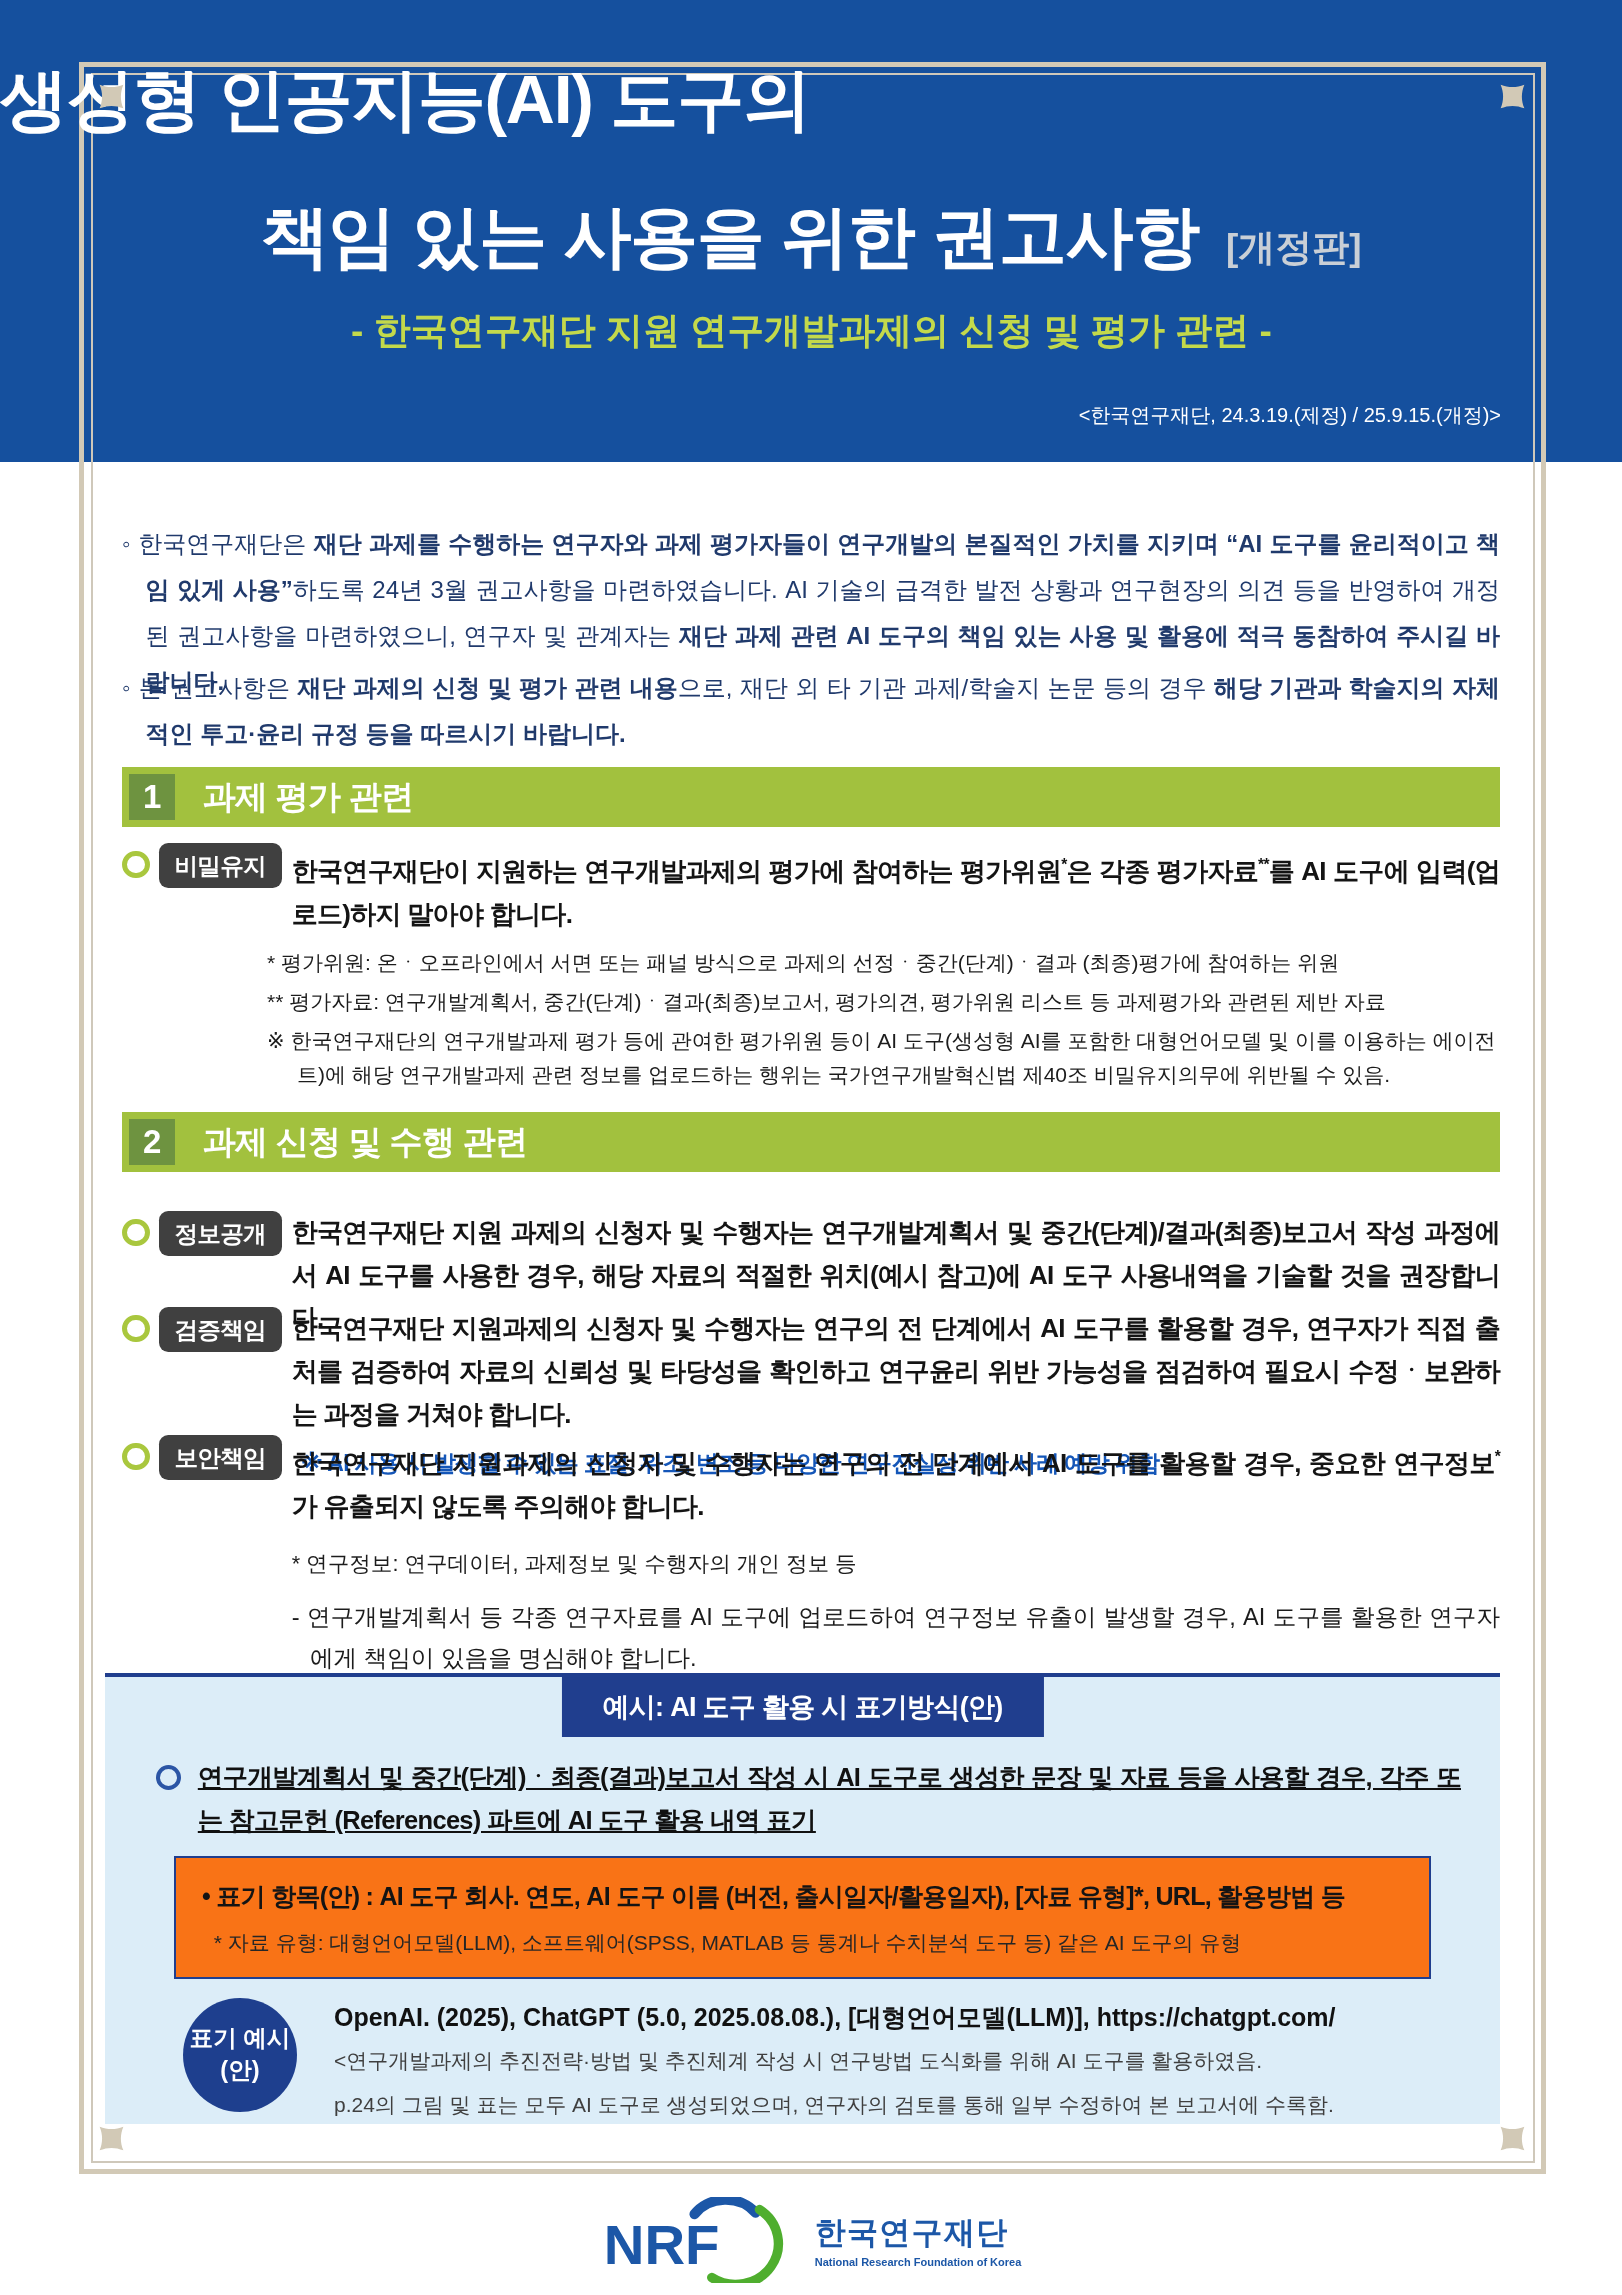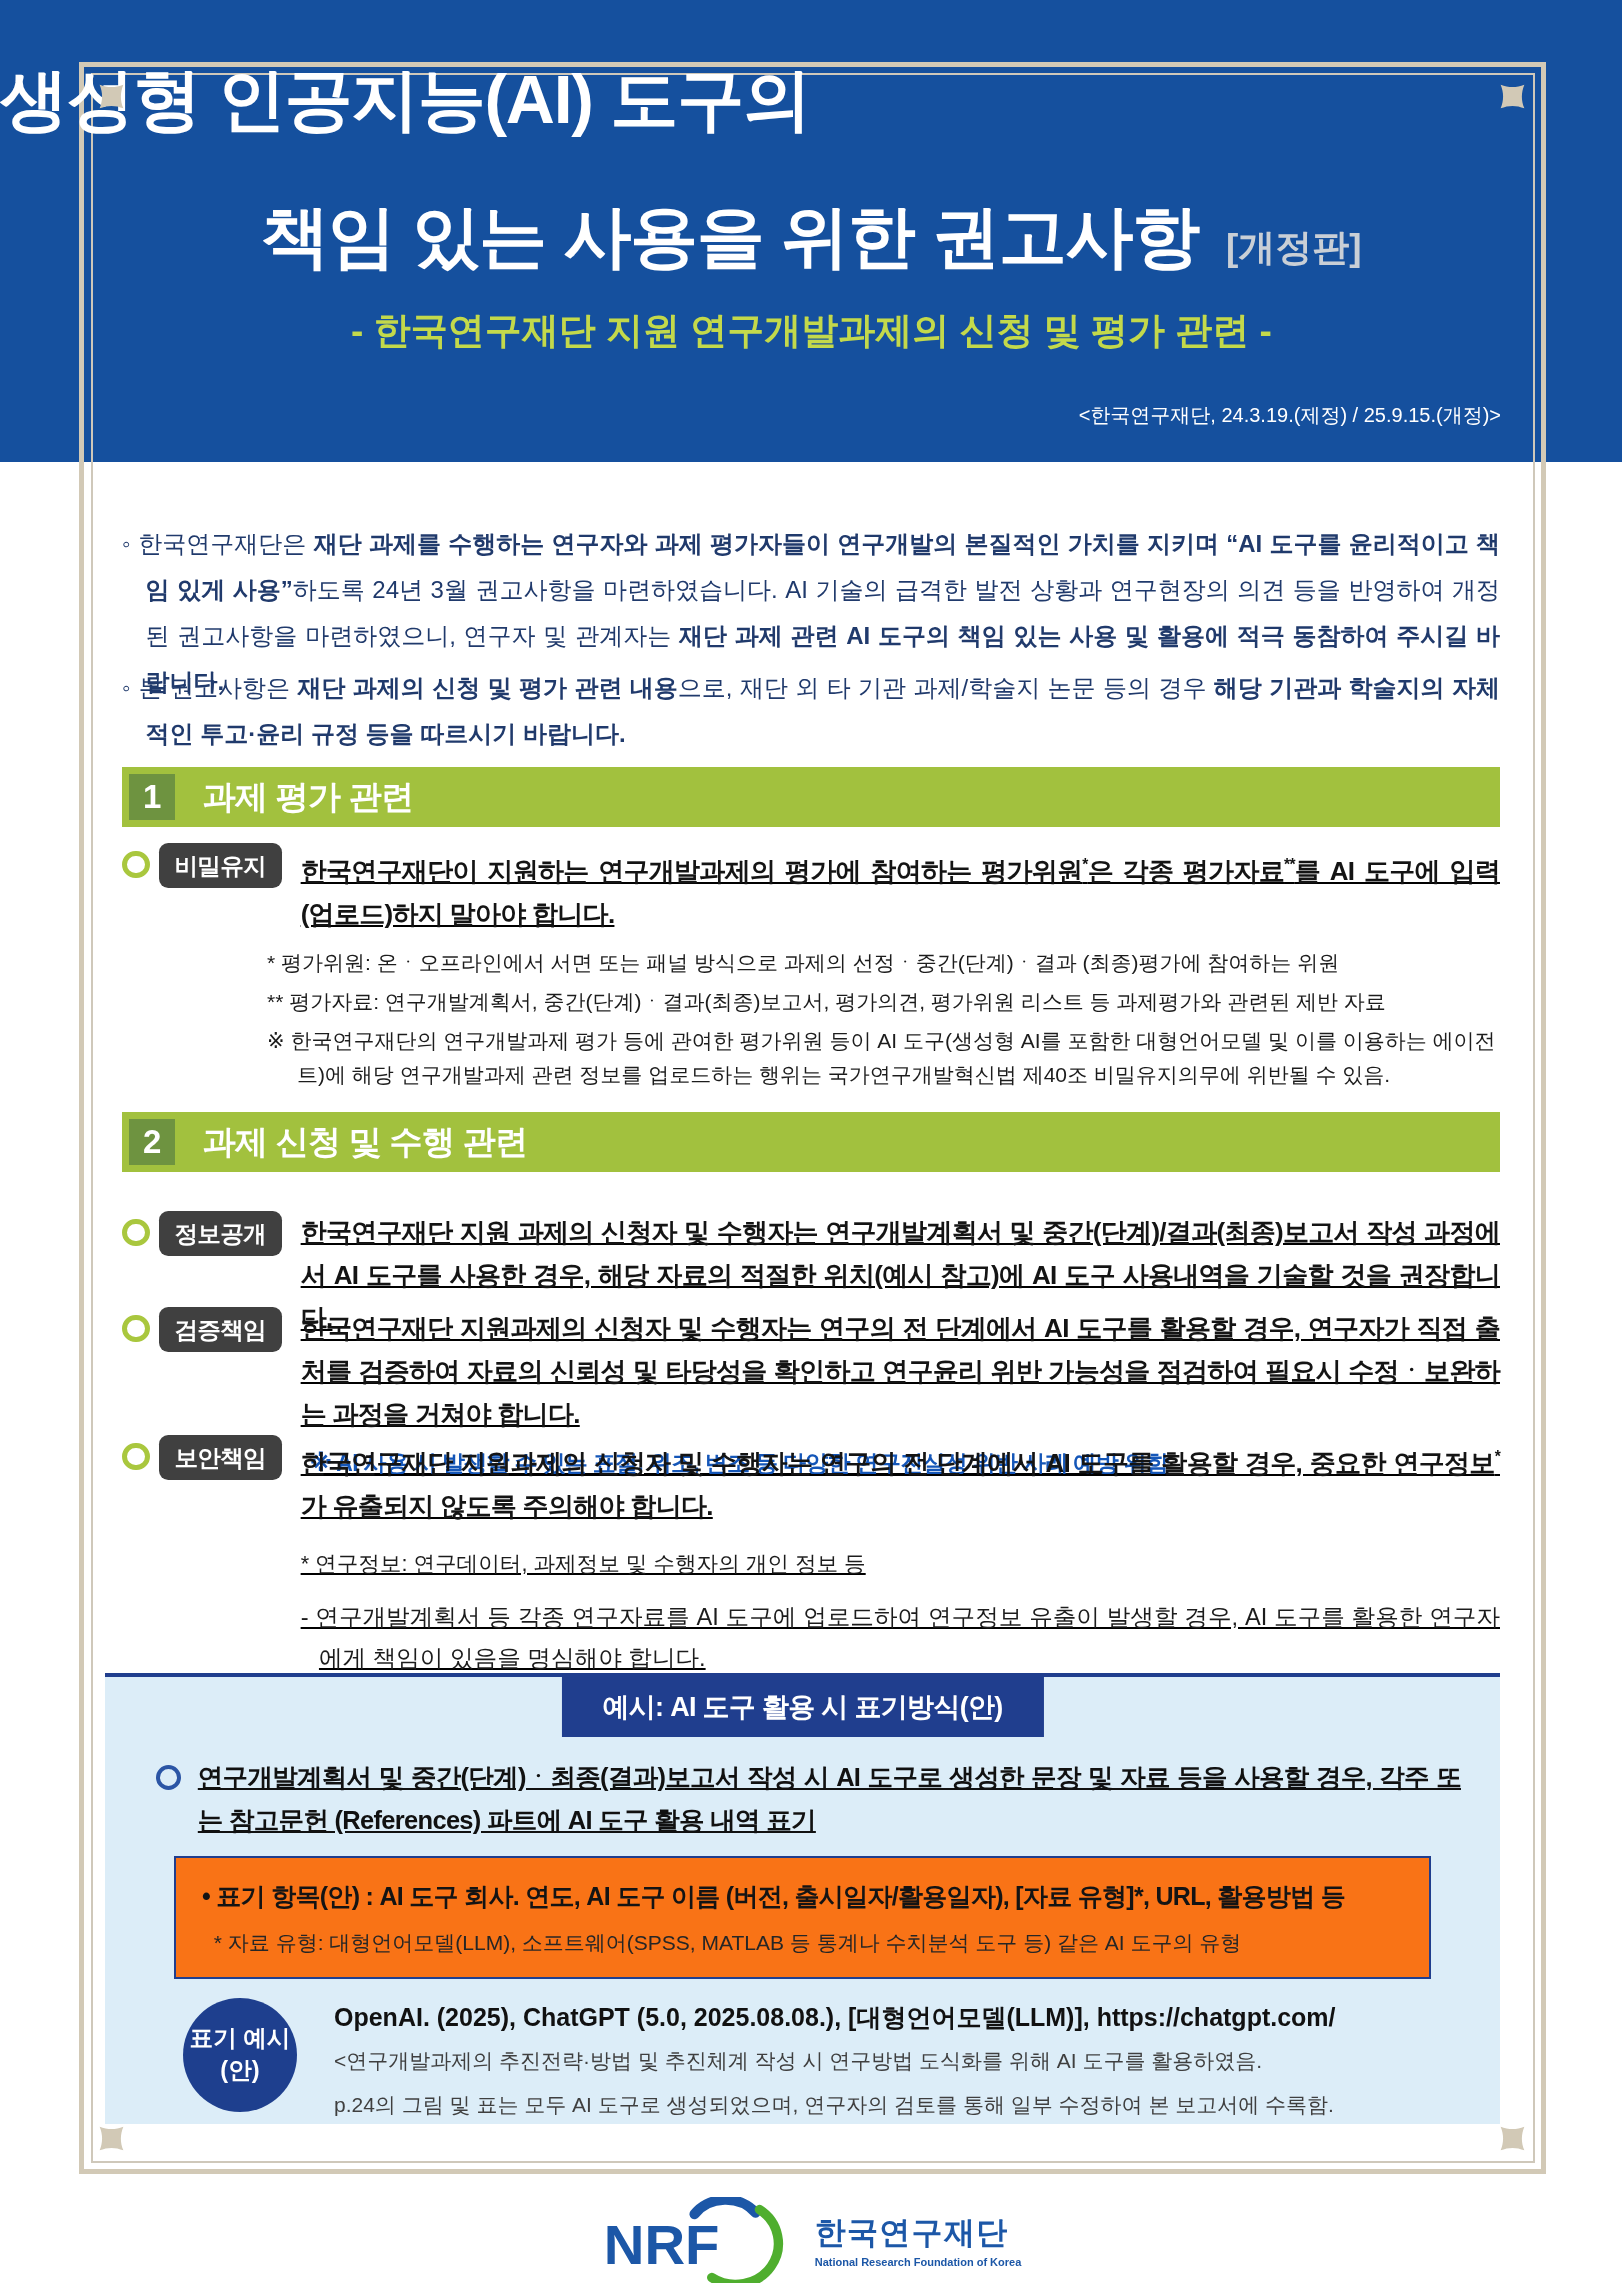--- a/index.html
+++ b/index.html
@@ -52,21 +52,21 @@
 
   .item { position:absolute; left:0; width:1378px; display:flex; align-items:flex-start; }
   #item-confidential { top:843px; }
   #item-disclosure   { top:1211px; }
   #item-verification { top:1307px; }
   #item-security     { top:1435px; }
   .item-circle { flex:none; width:27.5px; height:27.5px; border:5.2px solid #A9C73E; border-radius:50%;
     margin-top:7.9px; background:transparent; }
   .badge { flex:none; margin-left:9.2px; background:#404040; color:#ffffff; border-radius:9.2px;
     font-size:23.6px; font-weight:800; padding:6.5px 15.7px; letter-spacing:-0.7px; }
-  .item-body { margin-left:19px; flex:1;text-decoration:underline; }
+  .item-body { margin-left:10px; flex:1; }
   .item-text { font-size:26px; font-weight:800; color:#141414; line-height:43px; text-align:justify; letter-spacing:-0.7px; }
   .item-text .sup, .fn .sup { vertical-align:super; font-size:0.6em; }
   .note-blue { margin-top:11.8px; margin-left:9.2px; color:#1456B8; font-size:23px; font-weight:800; letter-spacing:-0.7px; }
   .item-fn { margin-top:19.6px; font-size:21.6px; color:#1c1c1c; font-weight:500; line-height:34px;
     padding-left:26px; text-indent:-26px; }
   .item-dash { margin-top:15.7px; font-size:23.6px; color:#1c1c1c; font-weight:500; line-height:41px;
     padding-left:18.3px; text-indent:-18.3px; text-align:justify; }
 
   .fnotes { position:absolute; left:145px; top:946px; width:1230px; }
   .fn { font-size:21px; color:#1c1c1c; font-weight:500; line-height:34px; margin-bottom:5.2px;

